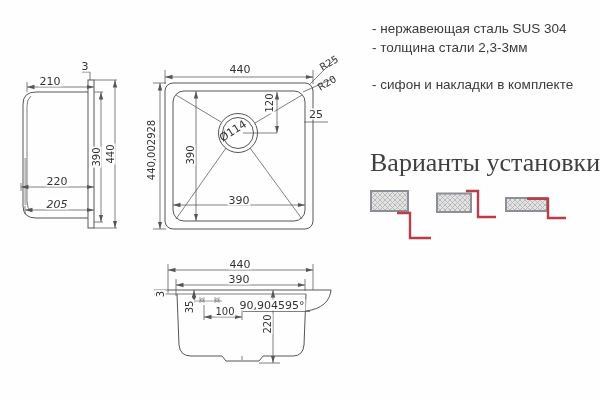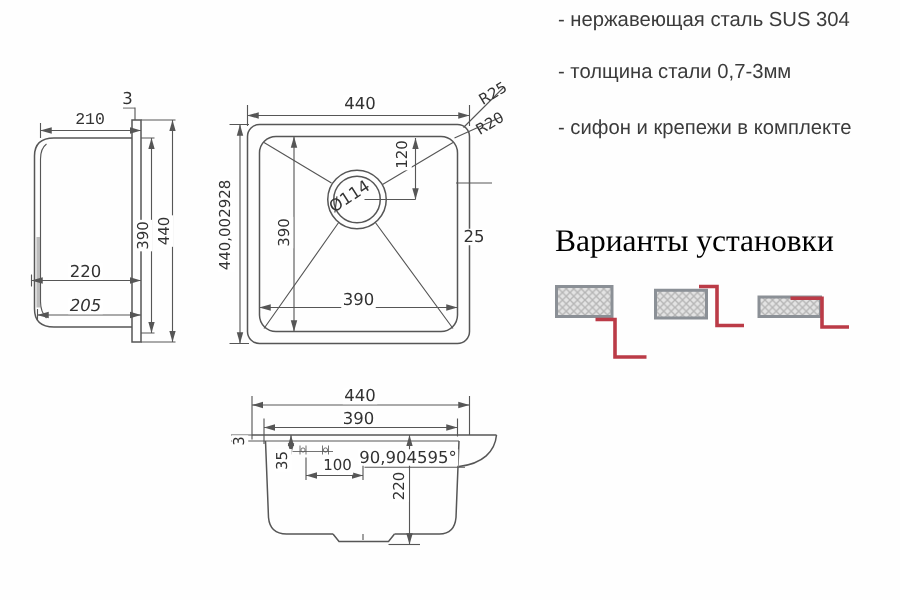--- a/index.html
+++ b/index.html
@@ -21,21 +21,21 @@
   .lbl{position:absolute;transform:translate(-50%,-50%);font-size:10px;color:var(--dim-text);
        background:#fff;padding:0 1px;line-height:11px;white-space:nowrap;
        font-family:"DejaVu Sans","Liberation Sans",sans-serif;}
   .r90{transform:translate(-50%,-50%) rotate(-90deg);}
   .r31{transform:translate(-50%,-50%) rotate(-31deg);}
   .r33{transform:translate(-50%,-50%) rotate(-33deg);font-size:11px;}
   .big{font-size:11px;}
   .feat{position:absolute;left:372px;width:225px;font-size:13.5px;color:#3b3b3b;
         line-height:18.5px;white-space:nowrap;}
   .title{position:absolute;left:370px;top:148px;font-family:"Liberation Serif",serif;
-         font-size:21px;color:#000000;white-space:nowrap;}
+         font-size:26px;color:#404040;white-space:nowrap;}
 </style>
 </head>
 <body>
 
 <div id="stage">
 
   <svg width="600" height="400" viewBox="0 0 600 400">
     <defs>
       <marker id="ar" viewBox="0 0 8 8" refX="8" refY="4" markerWidth="7.5" markerHeight="7.5" markerUnits="userSpaceOnUse" orient="auto-start-reverse">
         <path d="M0,1.7 L8,4 L0,6.3 Z"></path>
@@ -131,44 +131,44 @@
     <g>
       <rect class="blk" x="437" y="193.5" width="34" height="18.5"></rect>
       <polyline class="red" points="466,191 478,191 478,217 496,217"></polyline>
     </g>
     <g>
       <rect class="blk" x="506" y="198" width="41" height="13"></rect>
       <polyline class="red" points="527,198.8 548,198.8 548,218 566,218"></polyline>
     </g>
   </svg>
 
-  <span class="lbl big" style="left:60px;top:81px;font-family:Liberation Mono, monospace;">210</span>
+  <span class="lbl big" style="left:50px;top:81px;">210</span>
   <span class="lbl big" style="left:85px;top:66px;">3</span>
   <span class="lbl big" style="left:57px;top:181px;">220</span>
   <span class="lbl big" style="left:57px;top:204px;font-style:italic;">205</span>
   <span class="lbl r90" style="left:96px;top:157px;">390</span>
   <span class="lbl r90" style="left:110px;top:154px;">440</span>
 
   <span class="lbl big" style="left:240px;top:69px;">440</span>
   <span class="lbl r90" style="left:151px;top:150px;">440,002928</span>
   <span class="lbl r90" style="left:190px;top:155px;">390</span>
   <span class="lbl big" style="left:239px;top:200px;">390</span>
   <span class="lbl r33" style="left:233px;top:131px;background:transparent;">Ø114</span>
   <span class="lbl r90" style="left:269px;top:103px;">120</span>
-  <span class="lbl big" style="left:316px;top:114px;margin-top:44px;">25</span>
+  <span class="lbl big" style="left:316px;top:114px;">25</span>
   <span class="lbl r31" style="left:329px;top:63px;background:transparent;">R25</span>
   <span class="lbl r31" style="left:327px;top:83px;background:transparent;">R20</span>
 
   <span class="lbl big" style="left:240px;top:264px;">440</span>
   <span class="lbl big" style="left:239px;top:279px;">390</span>
   <span class="lbl r90" style="left:160px;top:294px;">3</span>
   <span class="lbl r90" style="left:189px;top:307px;">35</span>
   <span class="lbl" style="left:225px;top:311px;text-align:right;">100</span>
   <span class="lbl big" style="left:272px;top:305px;">90,904595°</span>
   <span class="lbl r90" style="left:267px;top:324px;">220</span>
 
-  <div class="feat" style="top:4px;">- нержавеющая сталь SUS 304</div>
-  <div class="feat" style="top:39px;">- толщина стали 0,7-3мм</div>
-  <div class="feat" style="top:76px;">- сифон и крепежи в комплекте</div>
+  <div class="feat" style="top:20px;">- нержавеющая сталь SUS 304</div>
+  <div class="feat" style="top:39px;">- толщина стали 2,3-3мм</div>
+  <div class="feat" style="top:76px;">- сифон и накладки в комплекте</div>
 
   <div class="title">Варианты установки</div>
 
 </div>
 
 </body></html>

